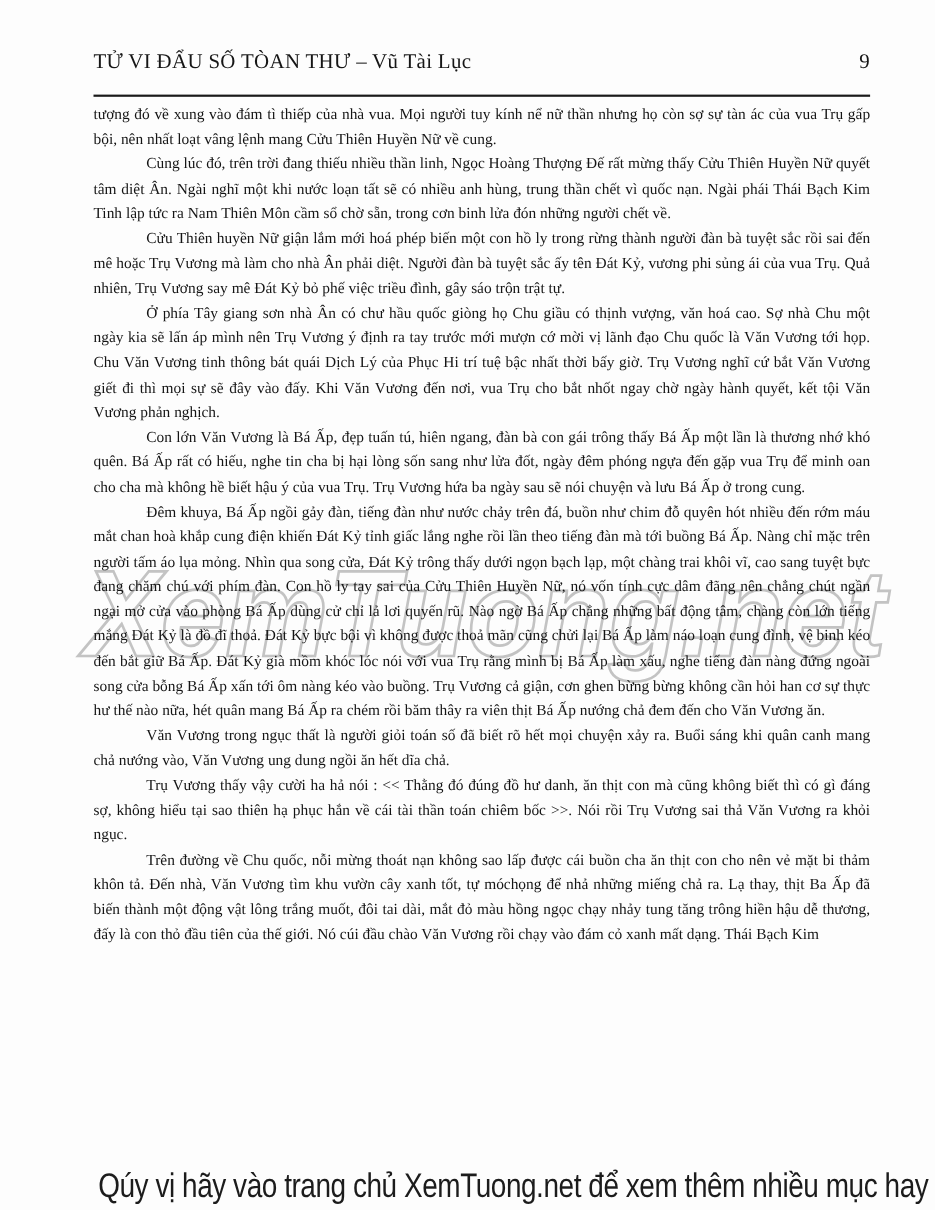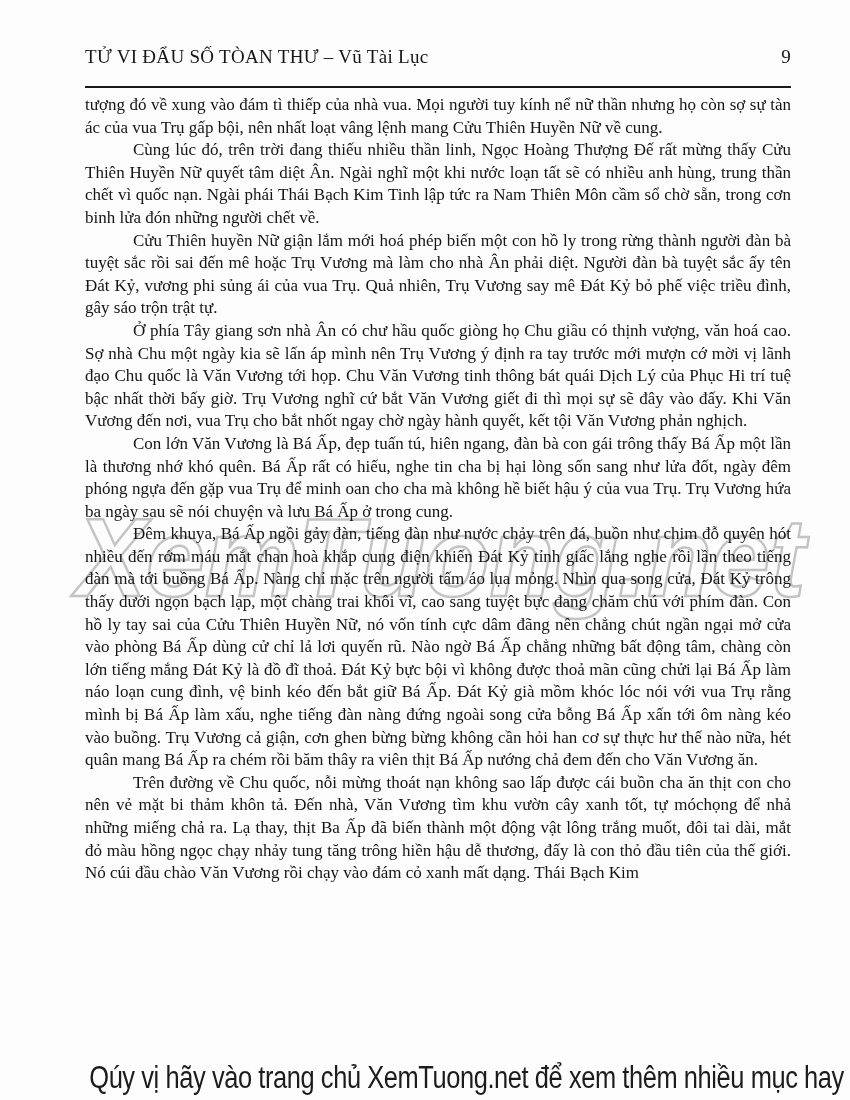--- a/index.html
+++ b/index.html
@@ -43,21 +43,21 @@
     text-shadow: none;
     transform: scaleX(0.94);
     transform-origin: left center;
     user-select: none;
   }
 
   .body-text {
     position: absolute;
     left: 85px; top: 94px; width: 706px;
     z-index: 1;
-    font-size: 17px;
+    font-size: 14px;
     line-height: 22.6px;
     color: #141414;
     text-align: justify;
   }
   .body-text p { margin: 0; }
   .body-text p.indent { text-indent: 48px; }
 
   .footer {
     position: absolute;
     left: 0; bottom: 4px; width: 850px;
@@ -88,20 +88,22 @@
 
   <div class="watermark">XemTuong.net</div>
 
   <div class="body-text">
       <p>tượng đó về xung vào đám tì thiếp của nhà vua. Mọi người tuy kính nể nữ thần nhưng họ còn sợ sự tàn ác của vua Trụ gấp bội, nên nhất loạt vâng lệnh mang Cửu Thiên Huyền Nữ về cung.</p>
       <p class="indent">Cùng lúc đó, trên trời đang thiếu nhiều thần linh, Ngọc Hoàng Thượng Đế rất mừng thấy Cửu Thiên Huyền Nữ quyết tâm diệt Ân. Ngài nghĩ một khi nước loạn tất sẽ có nhiều anh hùng, trung thần chết vì quốc nạn. Ngài phái Thái Bạch Kim Tinh lập tức ra Nam Thiên Môn cầm sổ chờ sẵn, trong cơn binh lửa đón những người chết về.</p>
       <p class="indent">Cửu Thiên huyền Nữ giận lắm mới hoá phép biến một con hồ ly trong rừng thành người đàn bà tuyệt sắc rồi sai đến mê hoặc Trụ Vương mà làm cho nhà Ân phải diệt. Người đàn bà tuyệt sắc ấy tên Đát Kỷ, vương phi sủng ái của vua Trụ. Quả nhiên, Trụ Vương say mê Đát Kỷ bỏ phế việc triều đình, gây sáo trộn trật tự.</p>
       <p class="indent">Ở phía Tây giang sơn nhà Ân có chư hầu quốc giòng họ Chu giầu có thịnh vượng, văn hoá cao. Sợ nhà Chu một ngày kia sẽ lấn áp mình nên Trụ Vương ý định ra tay trước mới mượn cớ mời vị lãnh đạo Chu quốc là Văn Vương tới họp. Chu Văn Vương tinh thông bát quái Dịch Lý của Phục Hi trí tuệ bậc nhất thời bấy giờ. Trụ Vương nghĩ cứ bắt Văn Vương giết đi thì mọi sự sẽ đây vào đấy. Khi Văn Vương đến nơi, vua Trụ cho bắt nhốt ngay chờ ngày hành quyết, kết tội Văn Vương phản nghịch.</p>
       <p class="indent">Con lớn Văn Vương là Bá Ấp, đẹp tuấn tú, hiên ngang, đàn bà con gái trông thấy Bá Ấp một lần là thương nhớ khó quên. Bá Ấp rất có hiếu, nghe tin cha bị hại lòng sốn sang như lửa đốt, ngày đêm phóng ngựa đến gặp vua Trụ để minh oan cho cha mà không hề biết hậu ý của vua Trụ. Trụ Vương hứa ba ngày sau sẽ nói chuyện và lưu Bá Ấp ở trong cung.</p>
       <p class="indent">Đêm khuya, Bá Ấp ngồi gảy đàn, tiếng đàn như nước chảy trên đá, buồn như chim đỗ quyên hót nhiều đến rớm máu mắt chan hoà khắp cung điện khiến Đát Kỷ tỉnh giấc lắng nghe rồi lần theo tiếng đàn mà tới buồng Bá Ấp. Nàng chỉ mặc trên người tấm áo lụa mỏng. Nhìn qua song cửa, Đát Kỷ trông thấy dưới ngọn bạch lạp, một chàng trai khôi vĩ, cao sang tuyệt bực đang chăm chú với phím đàn. Con hồ ly tay sai của Cửu Thiên Huyền Nữ, nó vốn tính cực dâm đãng nên chẳng chút ngần ngại mở cửa vào phòng Bá Ấp dùng cử chỉ lả lơi quyến rũ. Nào ngờ Bá Ấp chẳng những bất động tâm, chàng còn lớn tiếng mắng Đát Kỷ là đồ đĩ thoả. Đát Kỷ bực bội vì không được thoả mãn cũng chửi lại Bá Ấp làm náo loạn cung đình, vệ binh kéo đến bắt giữ Bá Ấp. Đát Kỷ già mồm khóc lóc nói với vua Trụ rằng mình bị Bá Ấp làm xấu, nghe tiếng đàn nàng đứng ngoài song cửa bỗng Bá Ấp xấn tới ôm nàng kéo vào buồng. Trụ Vương cả giận, cơn ghen bừng bừng không cần hỏi han cơ sự thực hư thế nào nữa, hét quân mang Bá Ấp ra chém rồi băm thây ra viên thịt Bá Ấp nướng chả đem đến cho Văn Vương ăn.</p>
+      <p class="indent">Văn Vương trong ngục thất là người giỏi toán số đã biết rõ hết mọi chuyện xảy ra. Buổi sáng khi quân canh mang chả nướng vào, Văn Vương ung dung ngồi ăn hết dĩa chả.</p>
+      <p class="indent">Trụ Vương thấy vậy cười ha hả nói : &lt;&lt; Thằng đó đúng đồ hư danh, ăn thịt con mà cũng không biết thì có gì đáng sợ, không hiểu tại sao thiên hạ phục hắn về cái tài thần toán chiêm bốc &gt;&gt;. Nói rồi Trụ Vương sai thả Văn Vương ra khỏi ngục.</p>
       <p class="indent">Trên đường về Chu quốc, nỗi mừng thoát nạn không sao lấp được cái buồn cha ăn thịt con cho nên vẻ mặt bi thảm khôn tả. Đến nhà, Văn Vương tìm khu vườn cây xanh tốt, tự móchọng để nhả những miếng chả ra. Lạ thay, thịt Ba Ấp đã biến thành một động vật lông trắng muốt, đôi tai dài, mắt đỏ màu hồng ngọc chạy nhảy tung tăng trông hiền hậu dễ thương, đấy là con thỏ đầu tiên của thế giới. Nó cúi đầu chào Văn Vương rồi chạy vào đám cỏ xanh mất dạng. Thái Bạch Kim</p>
     </div>
 
   <div class="footer">
     <span class="footer-inner">Qúy vị hãy vào trang chủ XemTuong.net để xem thêm nhiều mục hay khác</span>
   </div>
 
 </div>
 
 </body></html>

